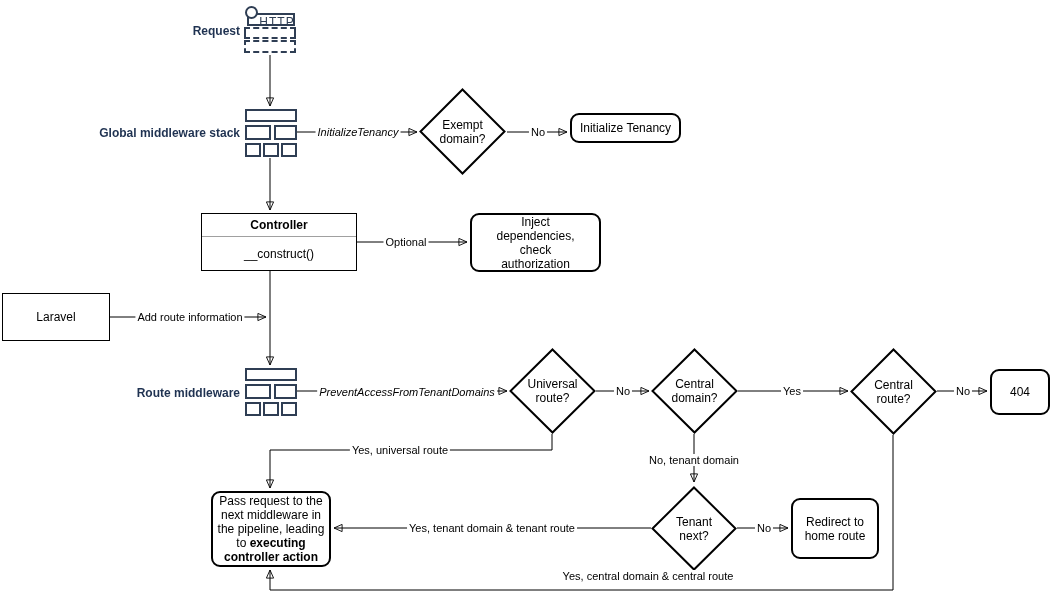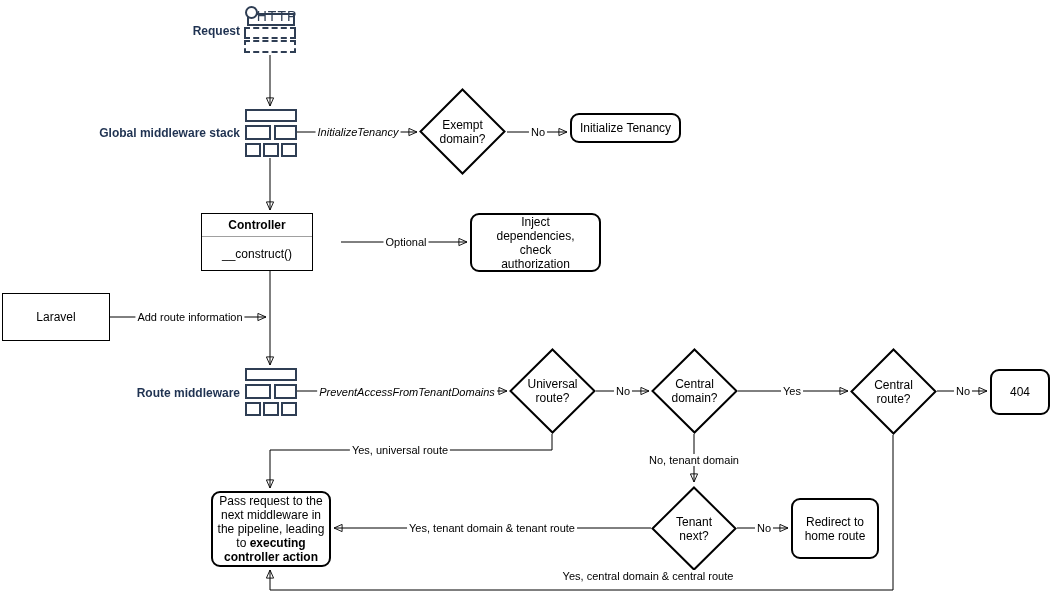--- a/index.html
+++ b/index.html
@@ -40,22 +40,22 @@
   .elabel { position: absolute; z-index: 3; background: #fff; font-size: 11px;
             padding: 0 2px; white-space: nowrap;
             transform: translate(-50%, -50%); }
   .elabel.it { font-style: italic; }
 
   .ic { position: absolute; box-sizing: border-box; background: #fff;
         border: 2px solid var(--icon, #2f3e54); }
   .ic.dash { border-style: dashed; }
   .icon-group { position: absolute; z-index: 2; }
   .http-circle { border-radius: 50%; z-index: 4; }
-  .http-text { font-size: 14px; letter-spacing: 1px; color: var(--icon, #2f3e54);
-               display: flex; align-items: flex-end; justify-content: center;
+  .http-text { font-size: 12px; letter-spacing: 1px; color: var(--icon, #2f3e54);
+               display: flex; align-items: flex-start; justify-content: center;
                padding-left: 12px; }
 </style>
 </head>
 <body>
 
 <div class="canvas">
 
   <svg class="edges" width="1052" height="600">
     <defs>
       <marker id="arr" viewBox="0 0 10 10" refX="9.5" refY="5" markerWidth="9" markerHeight="9" orient="auto-start-reverse">
@@ -102,21 +102,21 @@
 
   <div class="diamond" style="left:419px; top:88px; width:87px; height:87px;">
     <svg width="87" height="87">
         <polygon points="43.5,1.5 85.5,43.5 43.5,85.5 1.5,43.5" fill="#fff" stroke="#000" stroke-width="2"></polygon>
       </svg>
     <div class="dtext" style="padding:0 18px;">Exempt domain?</div>
   </div>
 
   <div class="node rbox" style="left:570px; top:113px; width:111px; height:30px;">Initialize Tenancy</div>
 
-  <div class="uml" style="left:201px; top:213px; width:112px; height:58px;">
+  <div class="uml" style="left:201px; top:213px; width:156px; height:58px;">
     <div class="uml-title">Controller</div>
     <div class="uml-body">__construct()</div>
   </div>
 
   <div class="node rbox" style="left:470px; top:213px; width:131px; height:59px; padding:0 21px;">Inject dependencies, check authorization</div>
 
   <div class="node sbox" style="left:2px; top:293px; width:108px; height:48px;">Laravel</div>
 
   <div class="icon-group" style="left:245px; top:368px; width:52px; height:48px;">
     <div class="ic" style="left:0; top:0; width:52px; height:13px;"></div>

